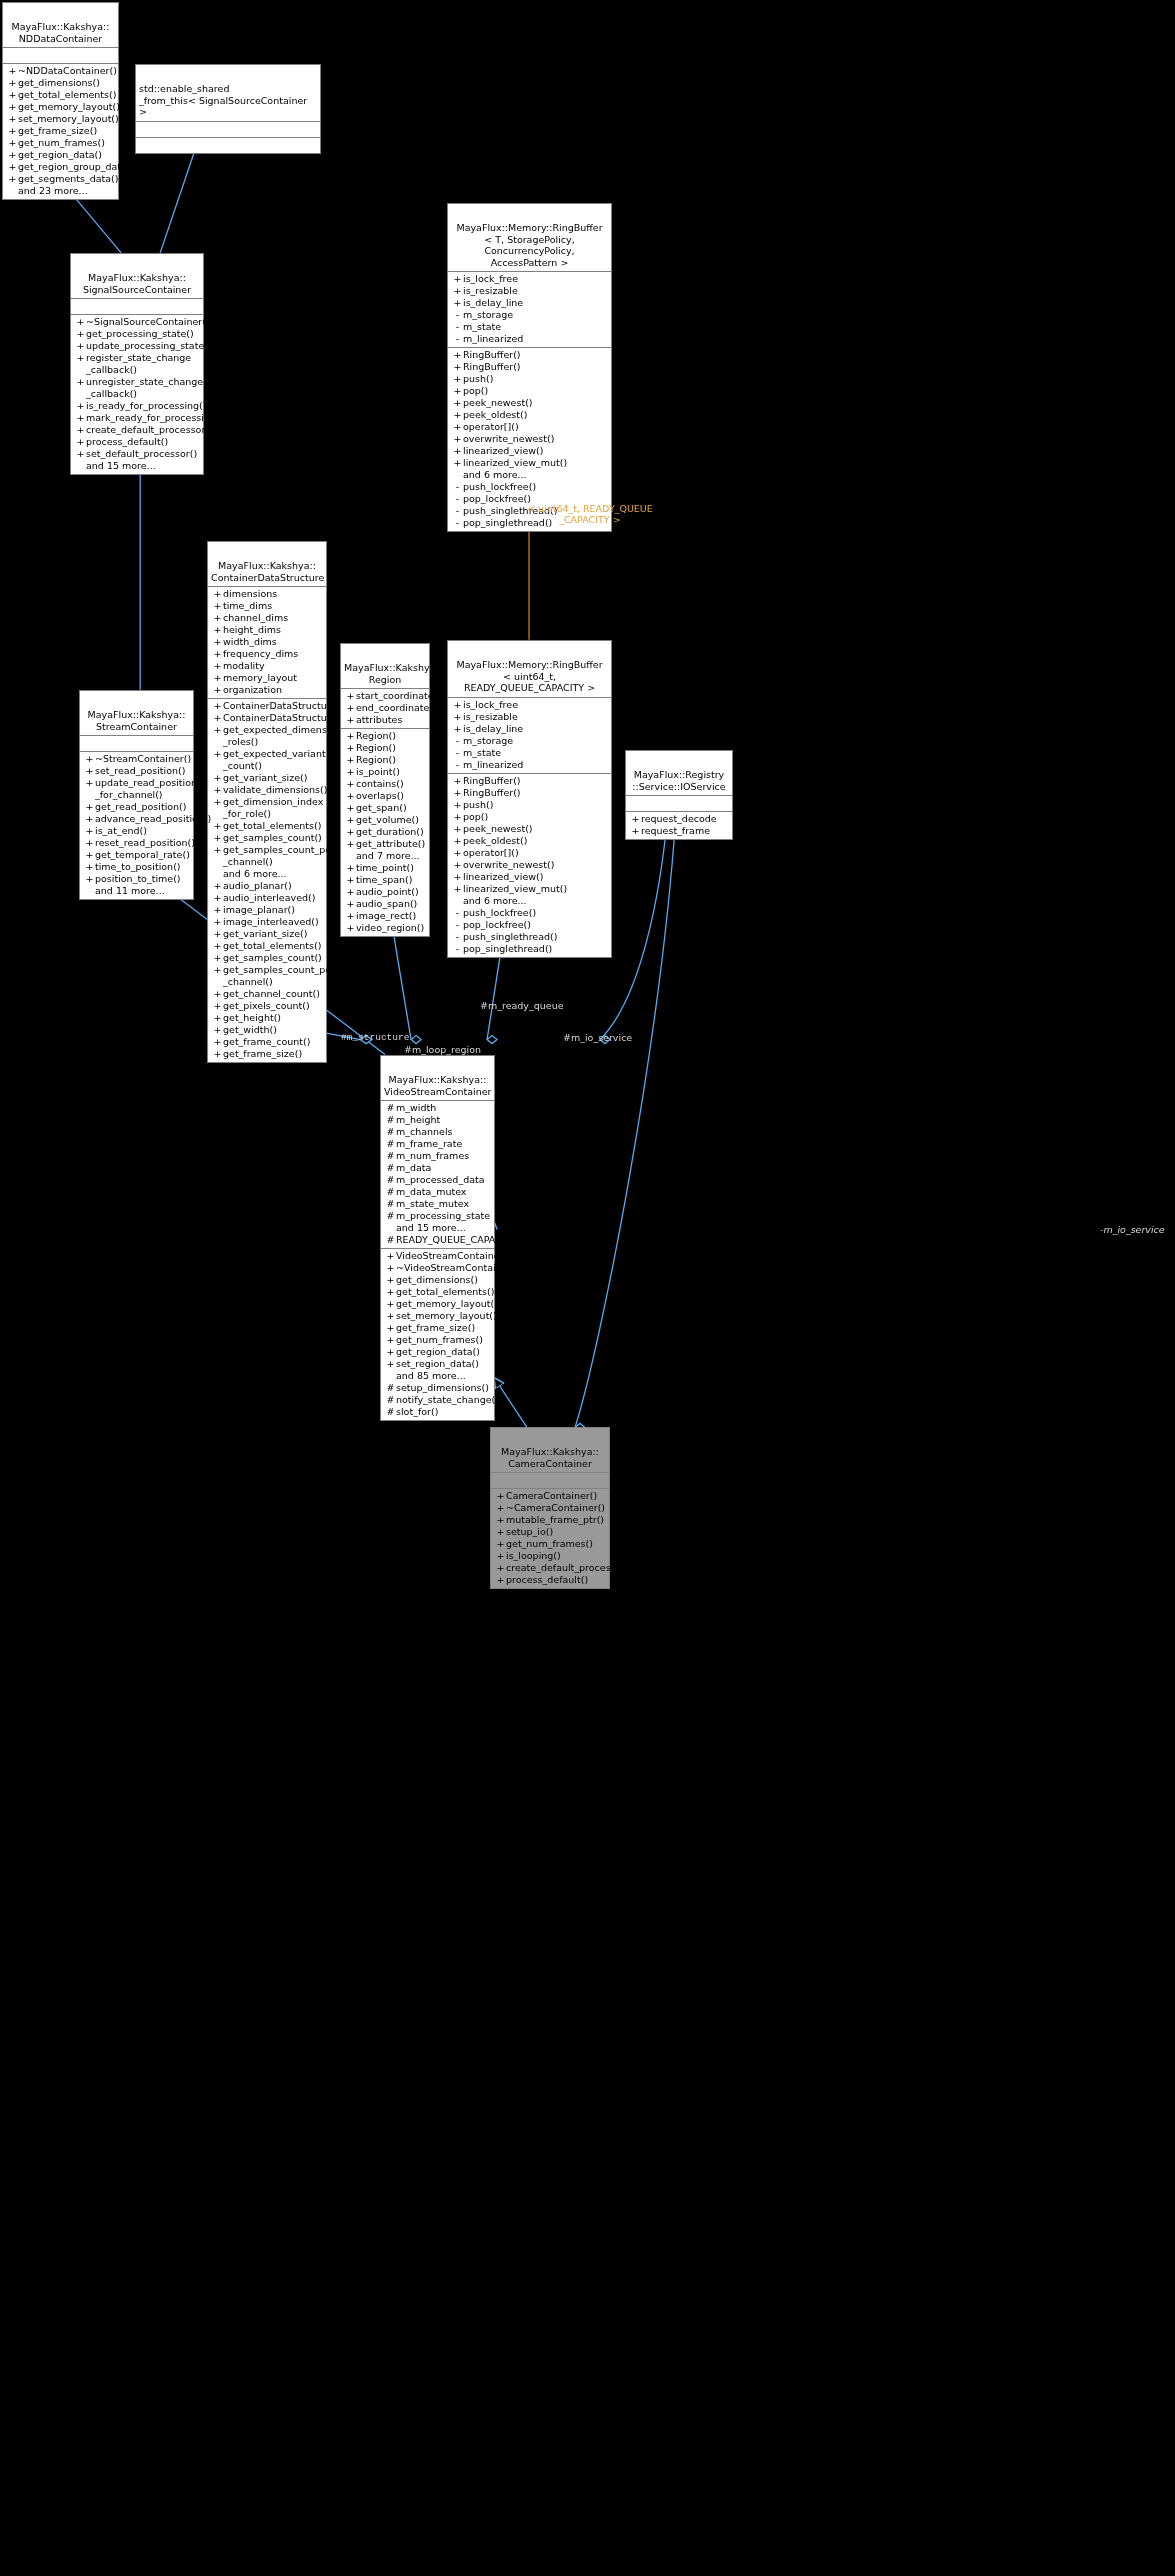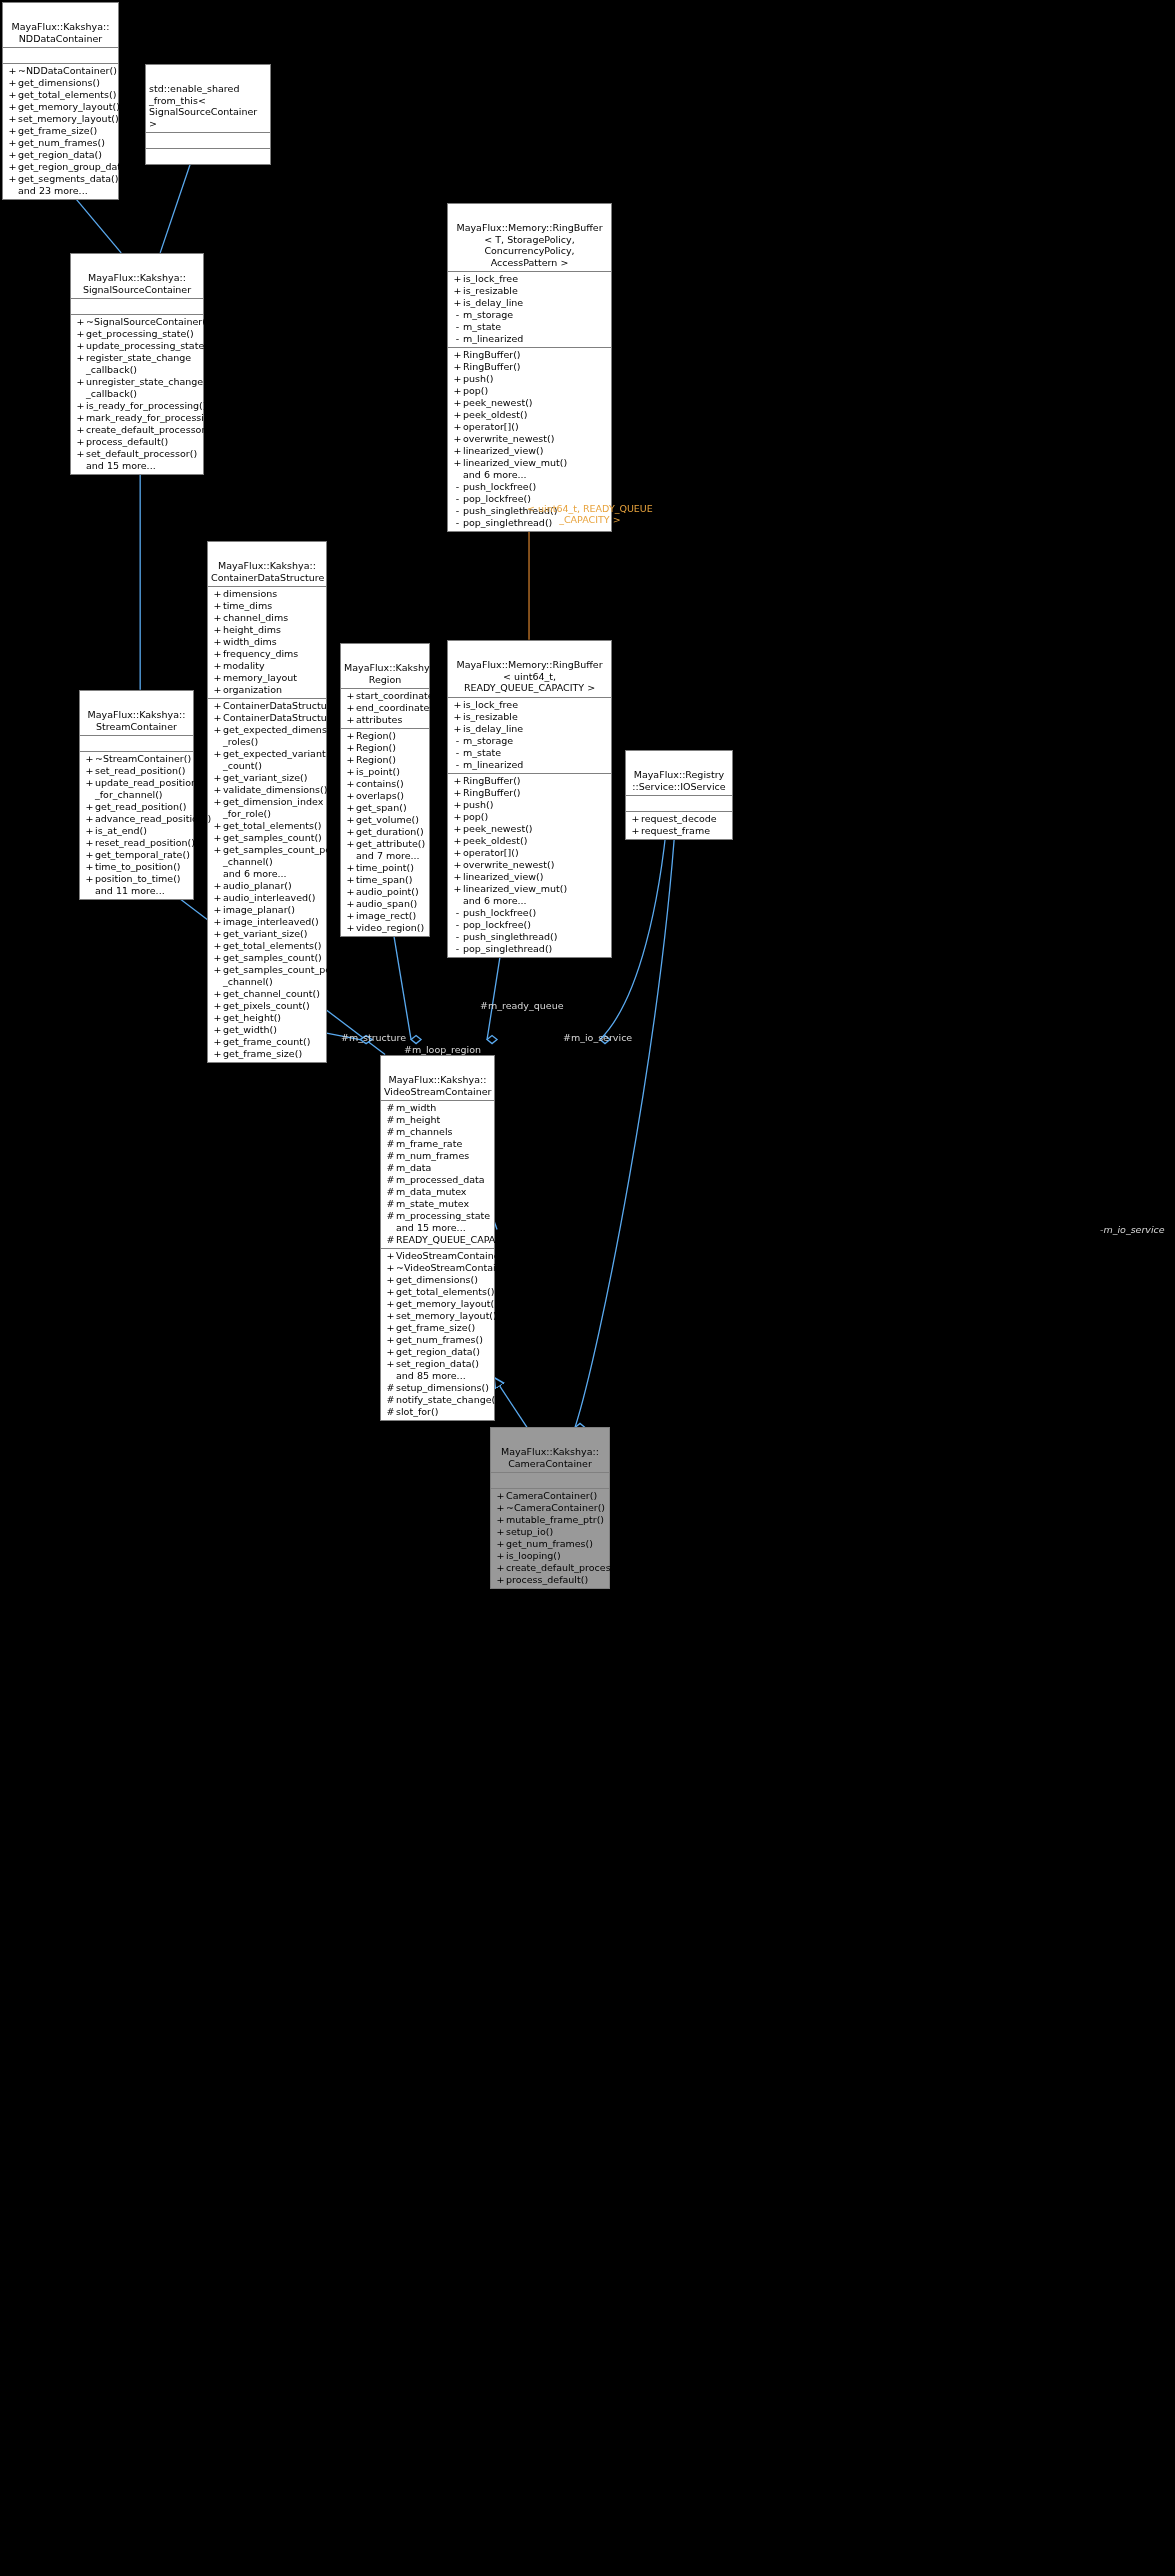--- a/index.html
+++ b/index.html
@@ -115,21 +115,21 @@
           <div class="row">
             <span class="vis">+</span>
             <span class="nm">get_segments_data()</span>
           </div>
           <div class="row">
             <span class="vis"></span>
             <span class="nm">and 23 more...</span>
           </div>
         </div>
       </div>
-      <div class="cls" style="left: 145px; top: 64px; width: 126px;">
+      <div class="cls" style="left: 135px; top: 64px; width: 186px;">
         <div class="hdr" style="text-align: left;">
           <div>std::enable_shared</div>
           <div>_from_this&lt; SignalSourceContainer &gt;</div>
         </div>
         <div class="sec empty"></div>
         <div class="sec empty"></div>
       </div>
       <div class="cls" style="left: 70px; top: 253px; width: 134px;">
         <div class="hdr">
           <div>MayaFlux::Kakshya::</div>
@@ -860,21 +860,21 @@
             <span class="nm">create_default_processor()</span>
           </div>
           <div class="row">
             <span class="vis">+</span>
             <span class="nm">process_default()</span>
           </div>
         </div>
       </div>
     </div>
 
-  <div class="elabel" style="left:341px;top:1032px;">#m_structure</div>
+  <div class="elabel" style="left:341px;top:1032px;font-family:Liberation Mono, monospace;">#m_structure</div>
   <div class="elabel" style="left:404px;top:1032px;margin-top:12px;">#m_loop_region</div>
   <div class="elabel" style="left:480px;top:1000px;">#m_ready_queue</div>
   <div class="elabel" style="left:563px;top:1032px;">#m_io_service</div>
   <div class="elabel" style="left:1100px;top:1224px;font-style:italic;">-m_io_service</div>
 
   <div class="tlabel" style="left:527px;top:503px;">
     <div>&lt; uint64_t, READY_QUEUE</div>
     <div>_CAPACITY &gt;</div>
   </div>
 

